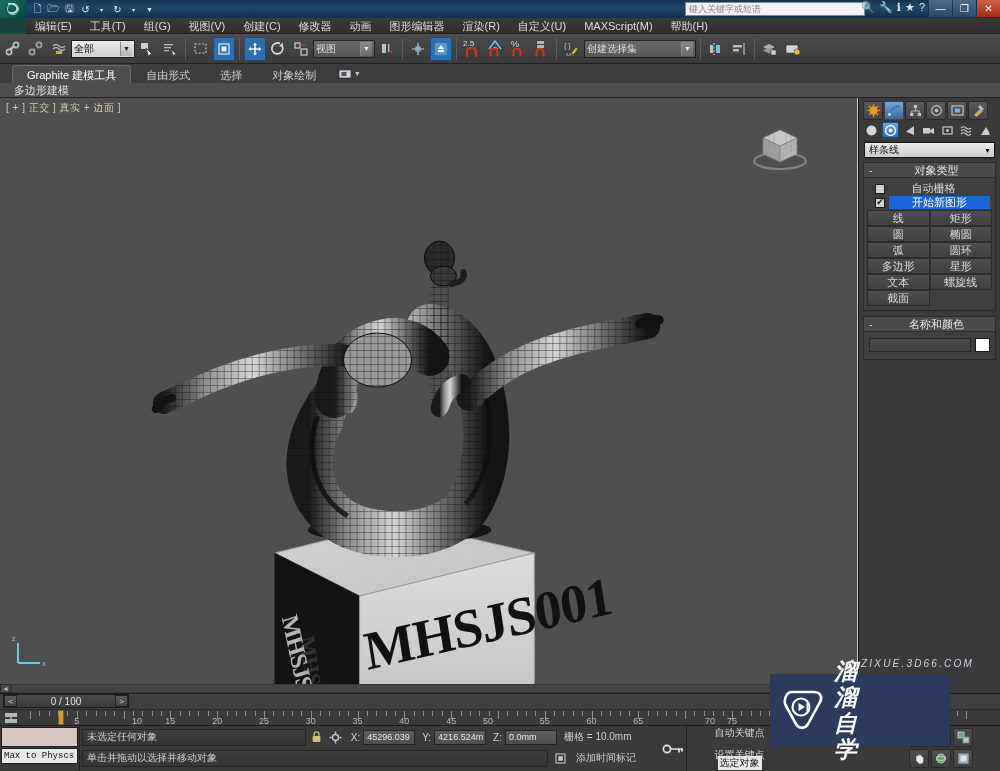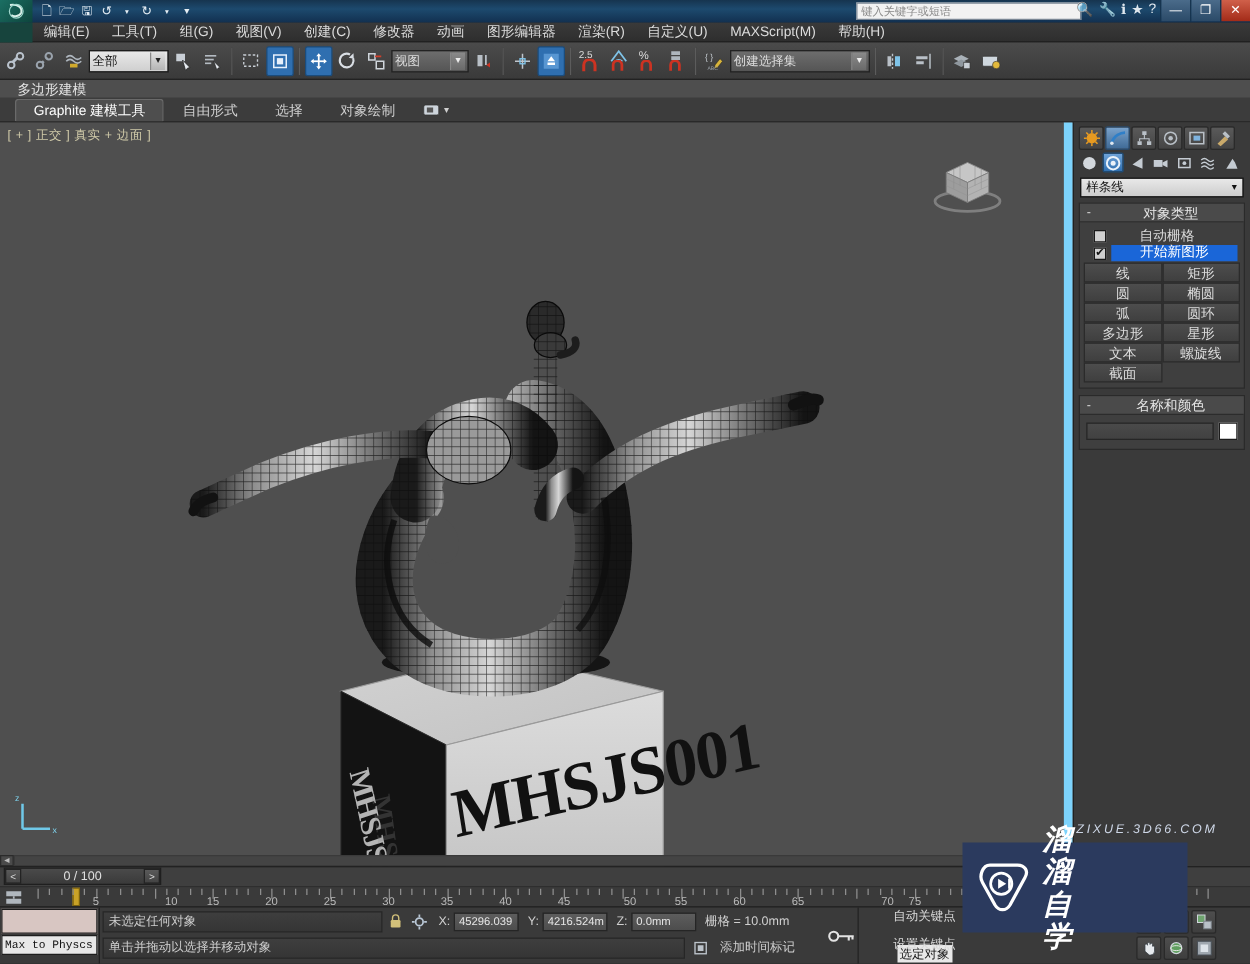--- a/index.html
+++ b/index.html
@@ -96,21 +96,21 @@
     background:#4e4e4e;border:1px solid #6a6a6a;border-bottom:none;color:#ffffff;
     border-top-left-radius:3px;border-top-right-radius:3px;
   }
   #ribbon-sub{height:14px;display:flex;align-items:center;padding-left:8px;background:#4e4e4e;}
   #ribbon-sub .sub{font-size:11px;color:#e3e3e3;padding:0 6px;}
   
   #workspace{position:absolute;left:0;top:98px;right:0;bottom:78px;display:flex;}
   
   #viewport{
     flex:1;position:relative;background:#4f4f4f;
-    border-right:7px solid #7dd3fc;overflow:hidden;
+    border-right:1px solid #7dd3fc;overflow:hidden;
   }
   #vp-label{
     position:absolute;left:6px;top:3px;font-size:10px;color:#cfc9a8;z-index:6;
     letter-spacing:.5px;
   }
   #viewcube{position:absolute;right:42px;top:18px;width:70px;height:60px;z-index:6;}
   #axis-tripod{position:absolute;left:10px;bottom:22px;width:40px;height:40px;z-index:6;}
   #scene{position:absolute;left:0;top:0;width:100%;height:100%;}
   
   #cmdpanel{
@@ -483,35 +483,35 @@
   </div>
   <div class="tbtn">
     <svg width="16" height="16" viewBox="0 0 16 16">
         <rect x="1" y="4" width="12" height="8" rx="1" fill="#cfd7de" stroke="#333" stroke-width=".6"></rect>
         <circle cx="12" cy="11" r="3" fill="#e2b83a" stroke="#333" stroke-width=".5"></circle>
       </svg>
   </div>
 </div>
 
 <div id="ribbon">
-  <div id="ribbon-sub">
-    <span class="sub">多边形建模</span>
-  </div>
   <div id="ribbon-tabs">
     <div class="rtab active">Graphite 建模工具</div>
     <div class="rtab">自由形式</div>
     <div class="rtab">选择</div>
     <div class="rtab">对象绘制</div>
     <div class="rtab" style="padding:0 6px;display:flex;align-items:center;gap:3px;">
       <svg width="14" height="10" viewBox="0 0 14 10">
           <rect x="1" y="1" width="12" height="8" rx="1.5" fill="#cdd4db" stroke="#333" stroke-width=".6"></rect>
           <rect x="3.5" y="3" width="5" height="4" fill="#555"></rect>
         </svg>
       <span style="font-size:8px">▾</span>
     </div>
+  </div>
+  <div id="ribbon-sub">
+    <span class="sub">多边形建模</span>
   </div>
 </div>
 
 <div id="workspace">
 
   <div id="viewport">
     <div id="vp-label">[ + ] 正交 ] 真实 + 边面 ]</div>
 
     <svg id="viewcube" viewBox="0 0 70 60">
       <ellipse cx="35" cy="45" rx="26" ry="8" fill="none" stroke="#9a9a9a" stroke-width="2.2" opacity=".65"></ellipse>
@@ -899,21 +899,21 @@
         <div class="tick" style="height: 8px; left: 943.885px;"></div>
         <div class="lab" style="left: 54.7943px;">5</div>
         <div class="lab" style="left: 115px;">10</div>
         <div class="lab" style="left: 148.383px;">15</div>
         <div class="lab" style="left: 195.177px;">20</div>
         <div class="lab" style="left: 241.971px;">25</div>
         <div class="lab" style="left: 288.766px;">30</div>
         <div class="lab" style="left: 335.56px;">35</div>
         <div class="lab" style="left: 382.354px;">40</div>
         <div class="lab" style="left: 429.148px;">45</div>
-        <div class="lab" style="left: 482px;">50</div>
+        <div class="lab" style="left: 466px;">50</div>
         <div class="lab" style="left: 522.737px;">55</div>
         <div class="lab" style="left: 569.531px;">60</div>
         <div class="lab" style="left: 616.325px;">65</div>
         <div class="lab" style="left: 688px;">70</div>
         <div class="lab" style="left: 709.914px;">75</div>
         <div class="lab" style="left: 756.708px;">80</div>
         <div class="lab" style="left: 803.502px;">85</div>
         <div class="lab" style="left: 850.297px;">90</div>
       </div>
   </div>

